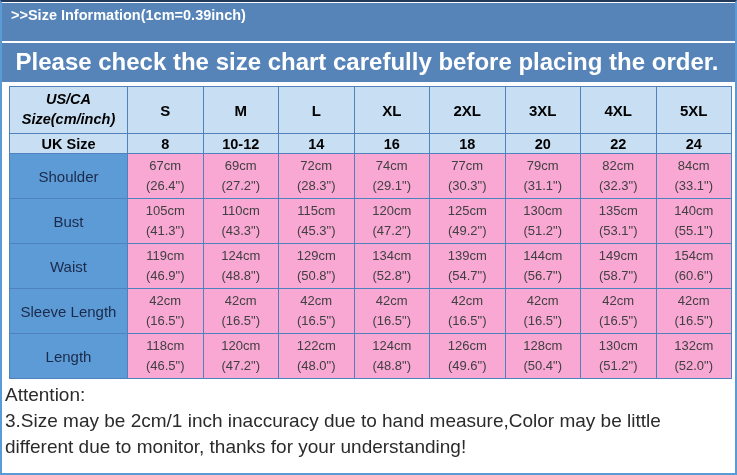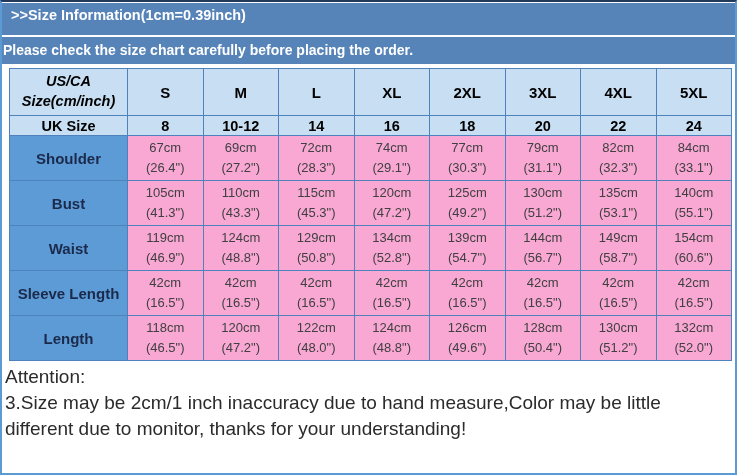--- a/index.html
+++ b/index.html
@@ -18,27 +18,28 @@
     border-top: 2px solid #22395c;
     overflow: hidden;
   }
   .banner {
     background: #5684B8;
     color: #ffffff;
     font-weight: bold;
   }
   .banner-title {
     font-size: 14.5px;
-    padding: 4px 4px 12px 9px;
+    padding: 4px 4px 18px 9px;
     margin-top: 1px;
   }
   .banner-gap { height: 2px; background: #ffffff; }
   .banner-notice {
-    font-size: 14px;
+    font-size: 24px;
     padding: 5px 4px 6px 1px;
+    text-align: center;
   }
   table.size-table {
     border-collapse: collapse;
     table-layout: fixed;
     width: 723px;
     margin: 4px 5px 0 7px;
   }
   table.size-table td {
     border: 1px solid #4F81BD;
     text-align: center;
@@ -59,21 +60,21 @@
     background: #C8DEF2;
     color: #000000;
     font-weight: bold;
     font-size: 14.5px;
   }
   .row-measure td { height: 45px; background: #f9a8d4; }
   .row-measure td.mlabel {
     background: #5D9BD7;
     color: #1B2A4A;
     font-size: 15px;
-    font-weight: bold;
+    font-weight: normal;
     margin-left: 24px;
   }
   .row-measure td.mcell {
     color: #404040;
     font-size: 13px;
     line-height: 1.55;
   }
   .attention {
     color: #2b2b2b;
     font-size: 19px;

